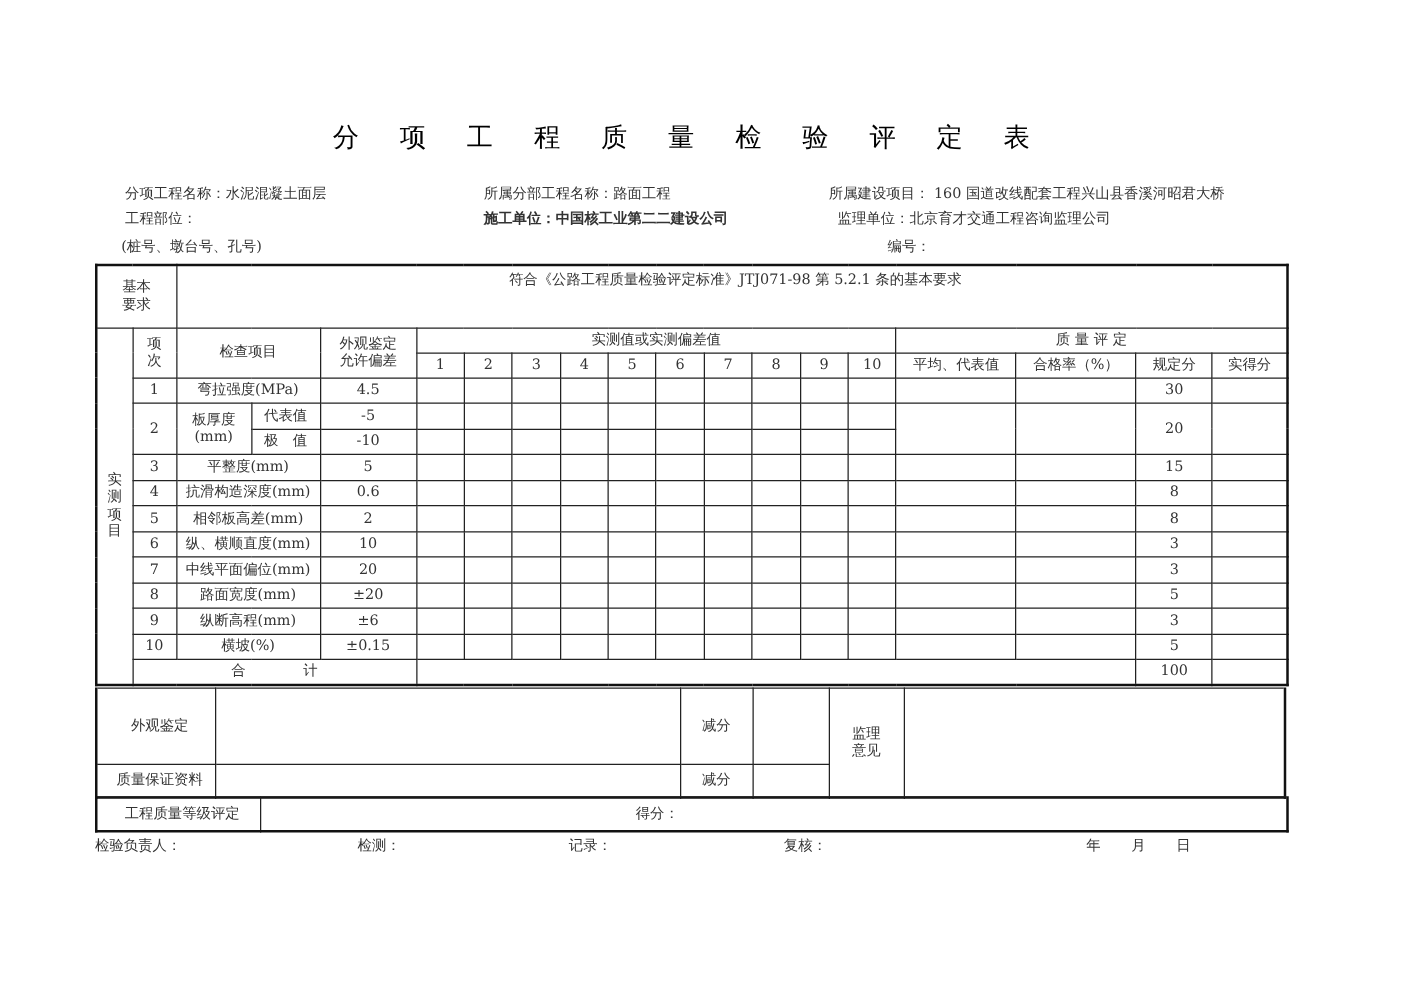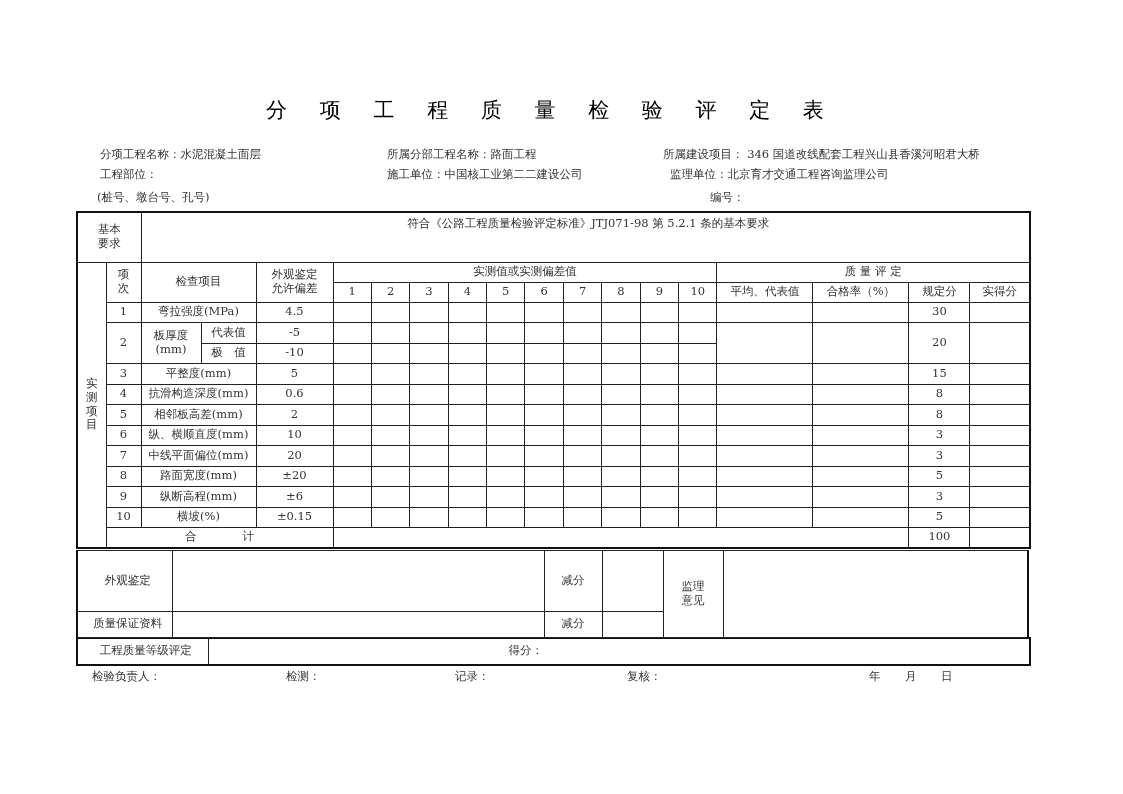--- a/index.html
+++ b/index.html
@@ -14,24 +14,24 @@
   .vtxt { line-height:1.45; }
   .footer { font-size:11.5px; color:#333; top:669px; }
 </style>
 </head>
 <body>
 
 <div class="abs title">分 项 工 程 质 量 检 验 评 定 表</div>
 
 <div class="abs meta" style="left:100px;top:147px;"><span>分项工程名称：</span><span>水泥混凝土面层</span></div>
 <div class="abs meta" style="left:387px;top:147px;"><span>所属分部工程名称：</span><span>路面工程</span></div>
-<div class="abs meta" style="left:663px;top:147px;"><span>所属建设项目：</span> <span>346 国道改线配套工程兴山县香溪河昭君大桥</span></div>
+<div class="abs meta" style="left:663px;top:147px;"><span>所属建设项目：</span> <span>160 国道改线配套工程兴山县香溪河昭君大桥</span></div>
 
 <div class="abs meta" style="left:100px;top:167px;">工程部位：</div>
-<div class="abs meta" style="left:387px;top:167px;"><span>施工单位：</span><span>中国核工业第二二建设公司</span></div>
+<div class="abs meta" style="left:387px;top:167px;font-weight:bold;"><span>施工单位：</span><span>中国核工业第二二建设公司</span></div>
 <div class="abs meta" style="left:670px;top:167px;"><span>监理单位：</span><span>北京育才交通工程咨询监理公司</span></div>
 
 <div class="abs meta" style="left:97px;top:190px;">(桩号、墩台号、孔号)</div>
 <div class="abs meta" style="left:710px;top:190px;">编号：</div>
 
 <table class="main">
   <colgroup>
     <col style="width:29px">
       <col style="width:35px">
       <col style="width:60px">
@@ -359,19 +359,19 @@
       <tr style="height:27px">
     <td class="left">工程质量等级评定</td>
     <td style="position:relative;">
       <span class="abs" style="left:300px;top:6px;">得分：</span>
       <span class="abs" style="left:540px;top:6px;margin-top:40px;">质量等级：</span>
     </td>
   </tr>
 </tbody>
   </table>
 
-<div class="abs footer" style="left:76px;margin-left:16px;">检验负责人：</div>
+<div class="abs footer" style="left:76px;">检验负责人：</div>
 <div class="abs footer" style="left:286px;">检测：</div>
 <div class="abs footer" style="left:455px;">记录：</div>
 <div class="abs footer" style="left:627px;">复核：</div>
 <div class="abs footer" style="left:869px;">年</div>
 <div class="abs footer" style="left:905px;">月</div>
 <div class="abs footer" style="left:941px;">日</div>
 
 </body></html>

